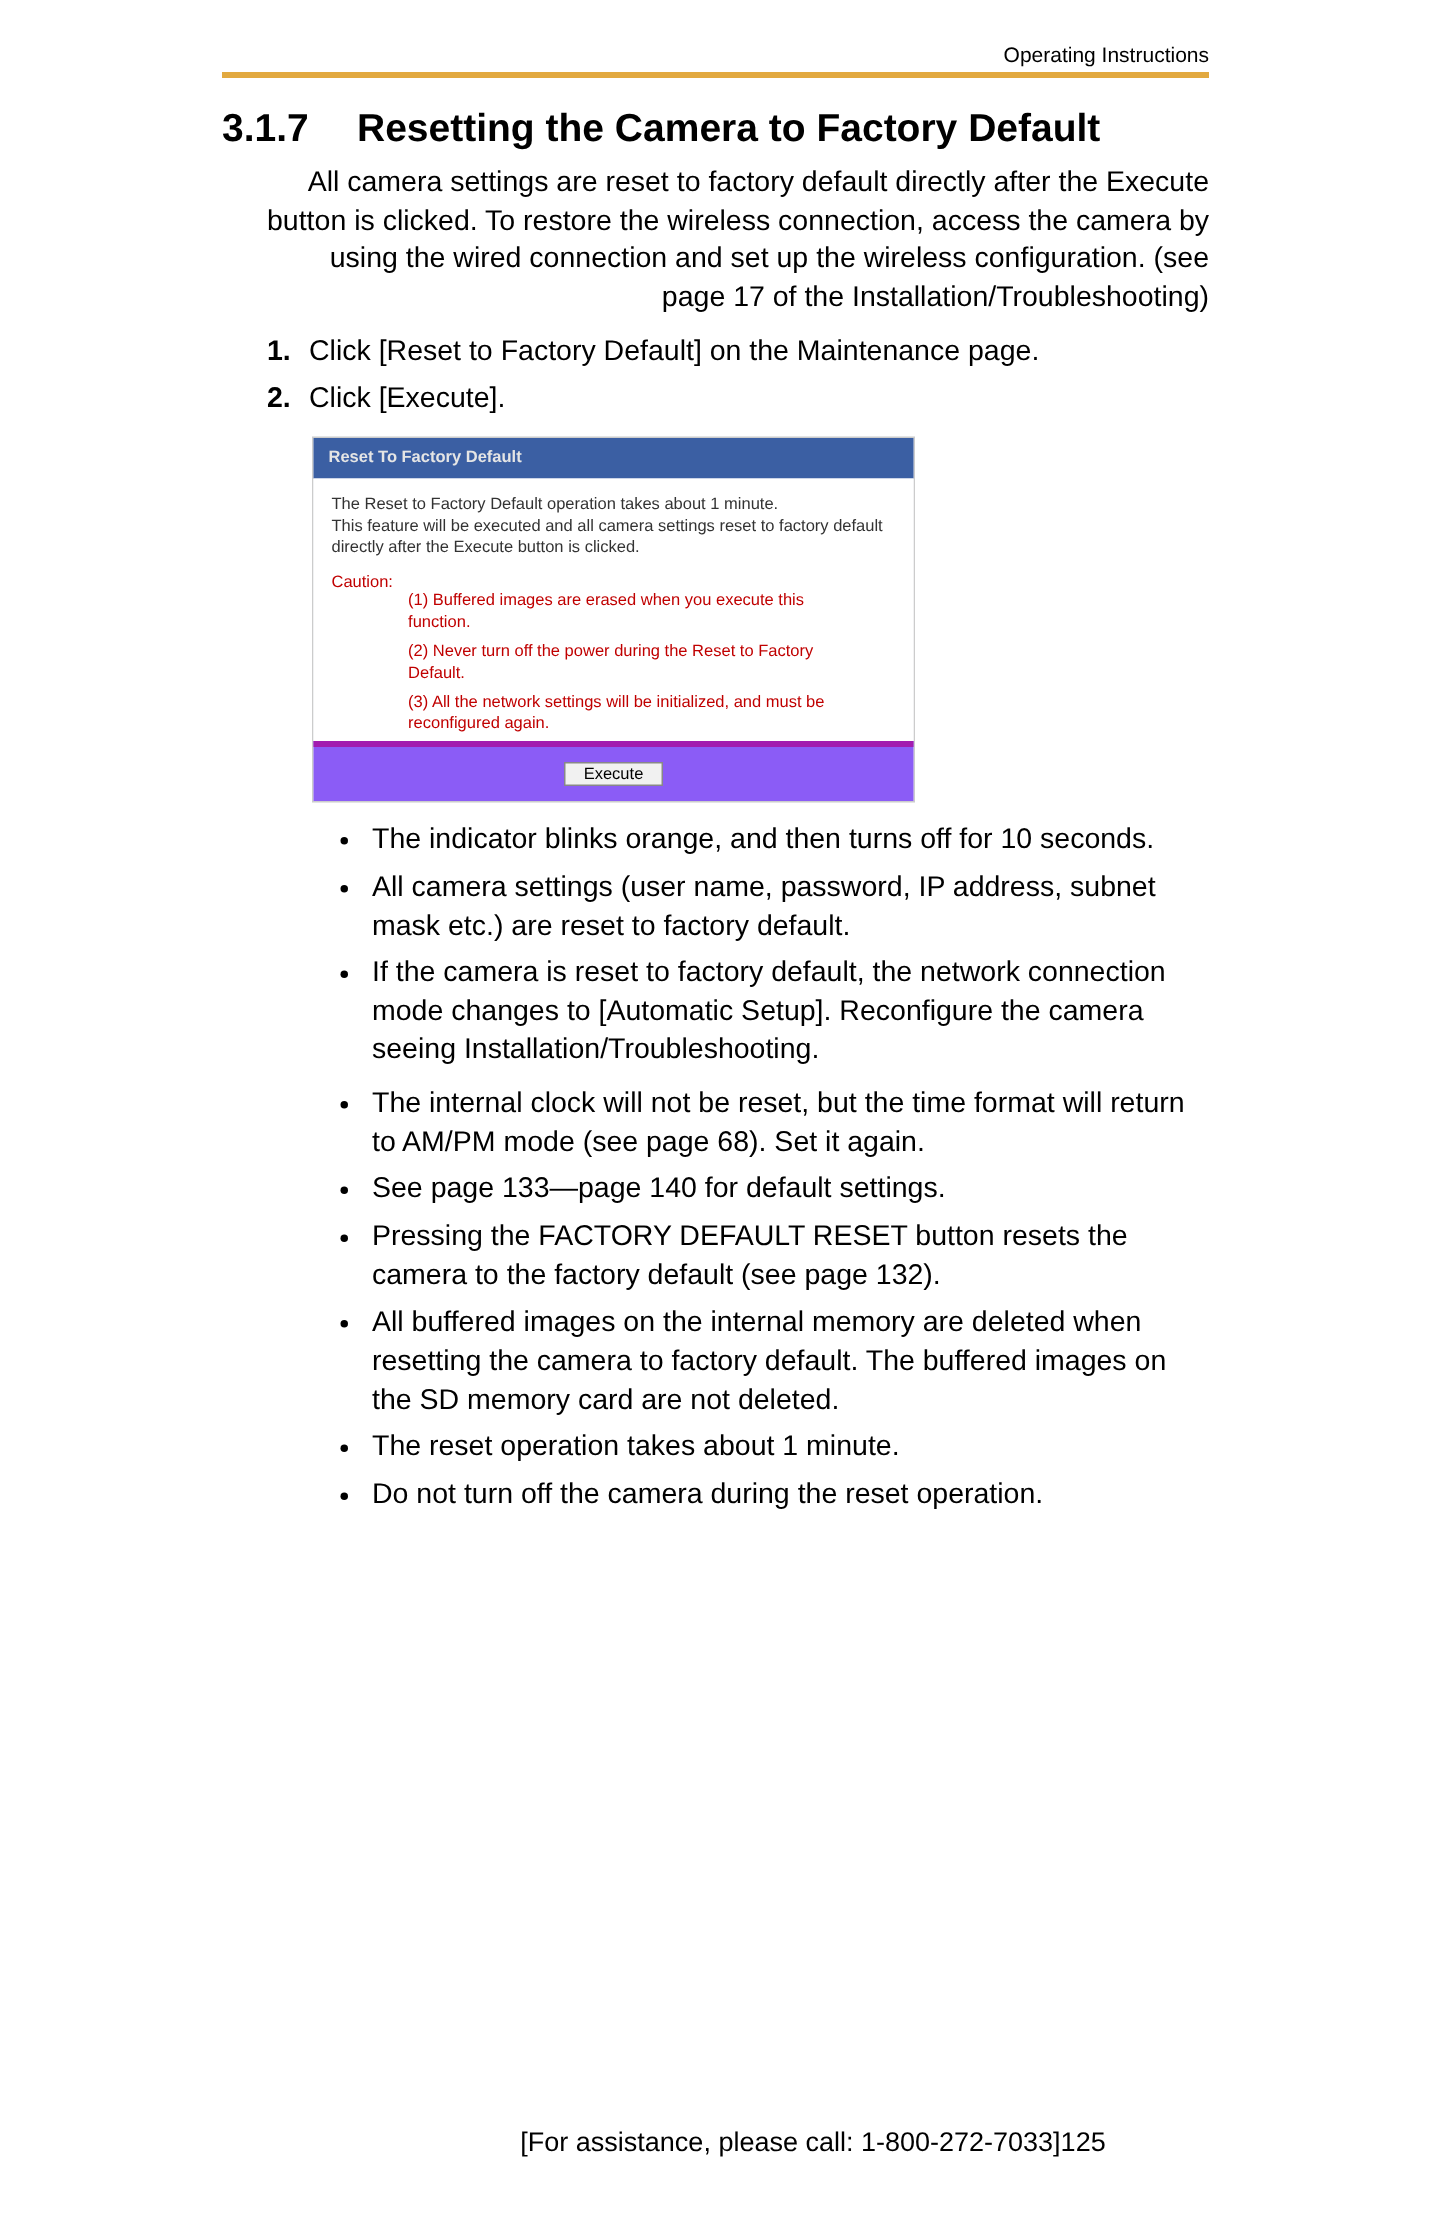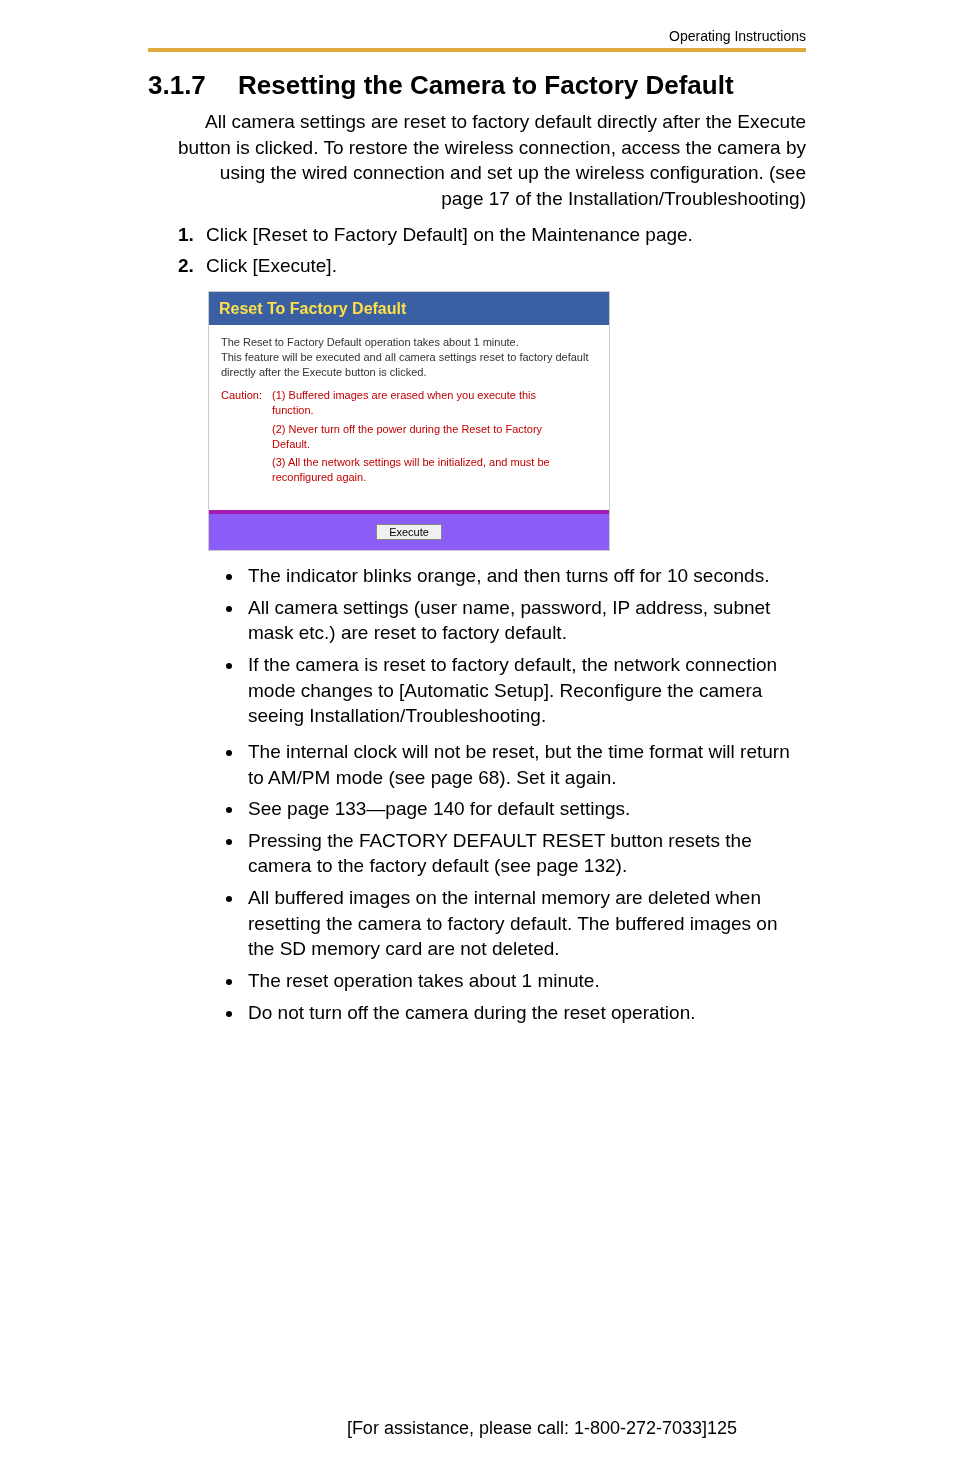--- a/index.html
+++ b/index.html
@@ -62,42 +62,43 @@
   .dialog {
     width: 400px;
     margin: 6px 0 12px 60px;
     border: 1px solid #ccc;
     background: #f7f9fc;
     font-size: 11px;
     line-height: 1.35;
   }
   .dialog .dlg-title {
     background: #3b5fa3;
-    color: #fde047;
+    color: #e5e5e5;
     font-weight: bold;
     padding: 6px 10px;
-    font-size: 16px;
+    font-size: 11px;
   }
   .dialog .dlg-body {
-    padding: 10px 12px 21px 12px;
+    padding: 10px 12px 0 12px;
     color: #333;
     background: #fff;
   }
   .dialog .caution {
     color: #c00000;
     margin-top: 8px;
   }
   .dialog .caution .label {
     display: inline-block;
     width: 48px;
     vertical-align: top;
   }
   .dialog .caution .items {
     display: inline-block;
     width: 300px;
+    margin-top: 12px;
   }
   .dialog .caution .items div {
     margin-bottom: 4px;
   }
   .dialog .dlg-footer {
     text-align: center;
     padding: 10px 0;
     border-top: 4px solid #a21caf;
     background: #8b5cf6;
   }

